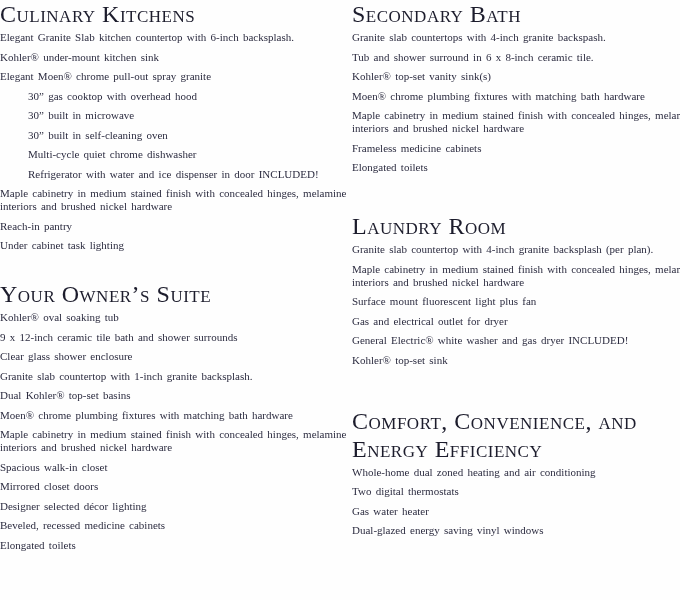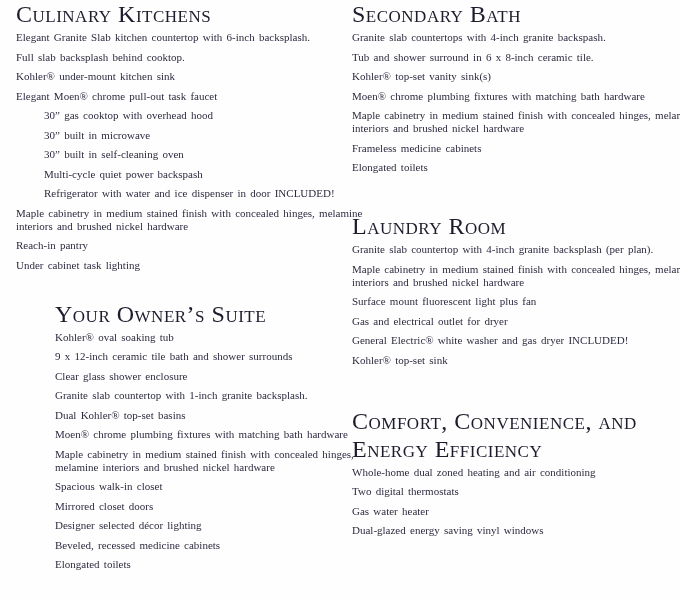--- a/index.html
+++ b/index.html
@@ -12,32 +12,32 @@
     height: 600px;
     overflow: hidden;
     background: #fefefe;
     font-family: "Liberation Serif", serif;
   }
   .col {
     position: absolute;
     top: 0;
   }
   #col-left {
-    left: 16px;
+    left: 0;
     width: 348px;
   }
   #col-right {
     left: 352px;
     width: 356px;
   }
   .feature-section {
     margin: 0;
   }
   
-  #col-left  .feature-section:nth-child(2) { margin-top: 28px; margin-left: 39px; }
+  #col-left  .feature-section:nth-child(2) { margin-top: 28px; }
   #col-right .feature-section:nth-child(2) { margin-top: 38px; }
   #col-right .feature-section:nth-child(3) { margin-top: 40px; }
 
   .section-title {
     margin: 0 0 3px 0;
     font-family: "Liberation Serif", serif;
     font-variant: small-caps;
     font-weight: normal;
     font-size: 24px;
     line-height: 28px;
@@ -70,27 +70,26 @@
 </head>
 <body>
 
 <div id="col-left" class="col">
     <section class="feature-section">
       <h2 class="section-title">
         <span class="title-line">Culinary Kitchens</span>
       </h2>
       <ul class="items">
         <li class="item">Elegant Granite Slab kitchen countertop with 6-inch backsplash.</li>
-        <li class="item">Full slab backsplash behind cooktop.</li>
         <li class="item">Kohler® under-mount kitchen sink</li>
-        <li class="item">Elegant Moen® chrome pull-out task faucet</li>
+        <li class="item">Elegant Moen® chrome pull-out spray granite</li>
         <li class="item indent">30” gas cooktop with overhead hood</li>
         <li class="item indent">30” built in microwave</li>
         <li class="item indent">30” built in self-cleaning oven</li>
-        <li class="item indent">Multi-cycle quiet power backspash</li>
+        <li class="item indent">Multi-cycle quiet chrome dishwasher</li>
         <li class="item indent">Refrigerator with water and ice dispenser in door INCLUDED!</li>
         <li class="item wrap">Maple cabinetry in medium stained finish with concealed hinges, melamine interiors and brushed nickel hardware</li>
         <li class="item">Reach-in pantry</li>
         <li class="item">Under cabinet task lighting</li>
       </ul>
     </section>
     <section class="feature-section">
       <h2 class="section-title">
         <span class="title-line">Your Owner’s Suite</span>
       </h2>

